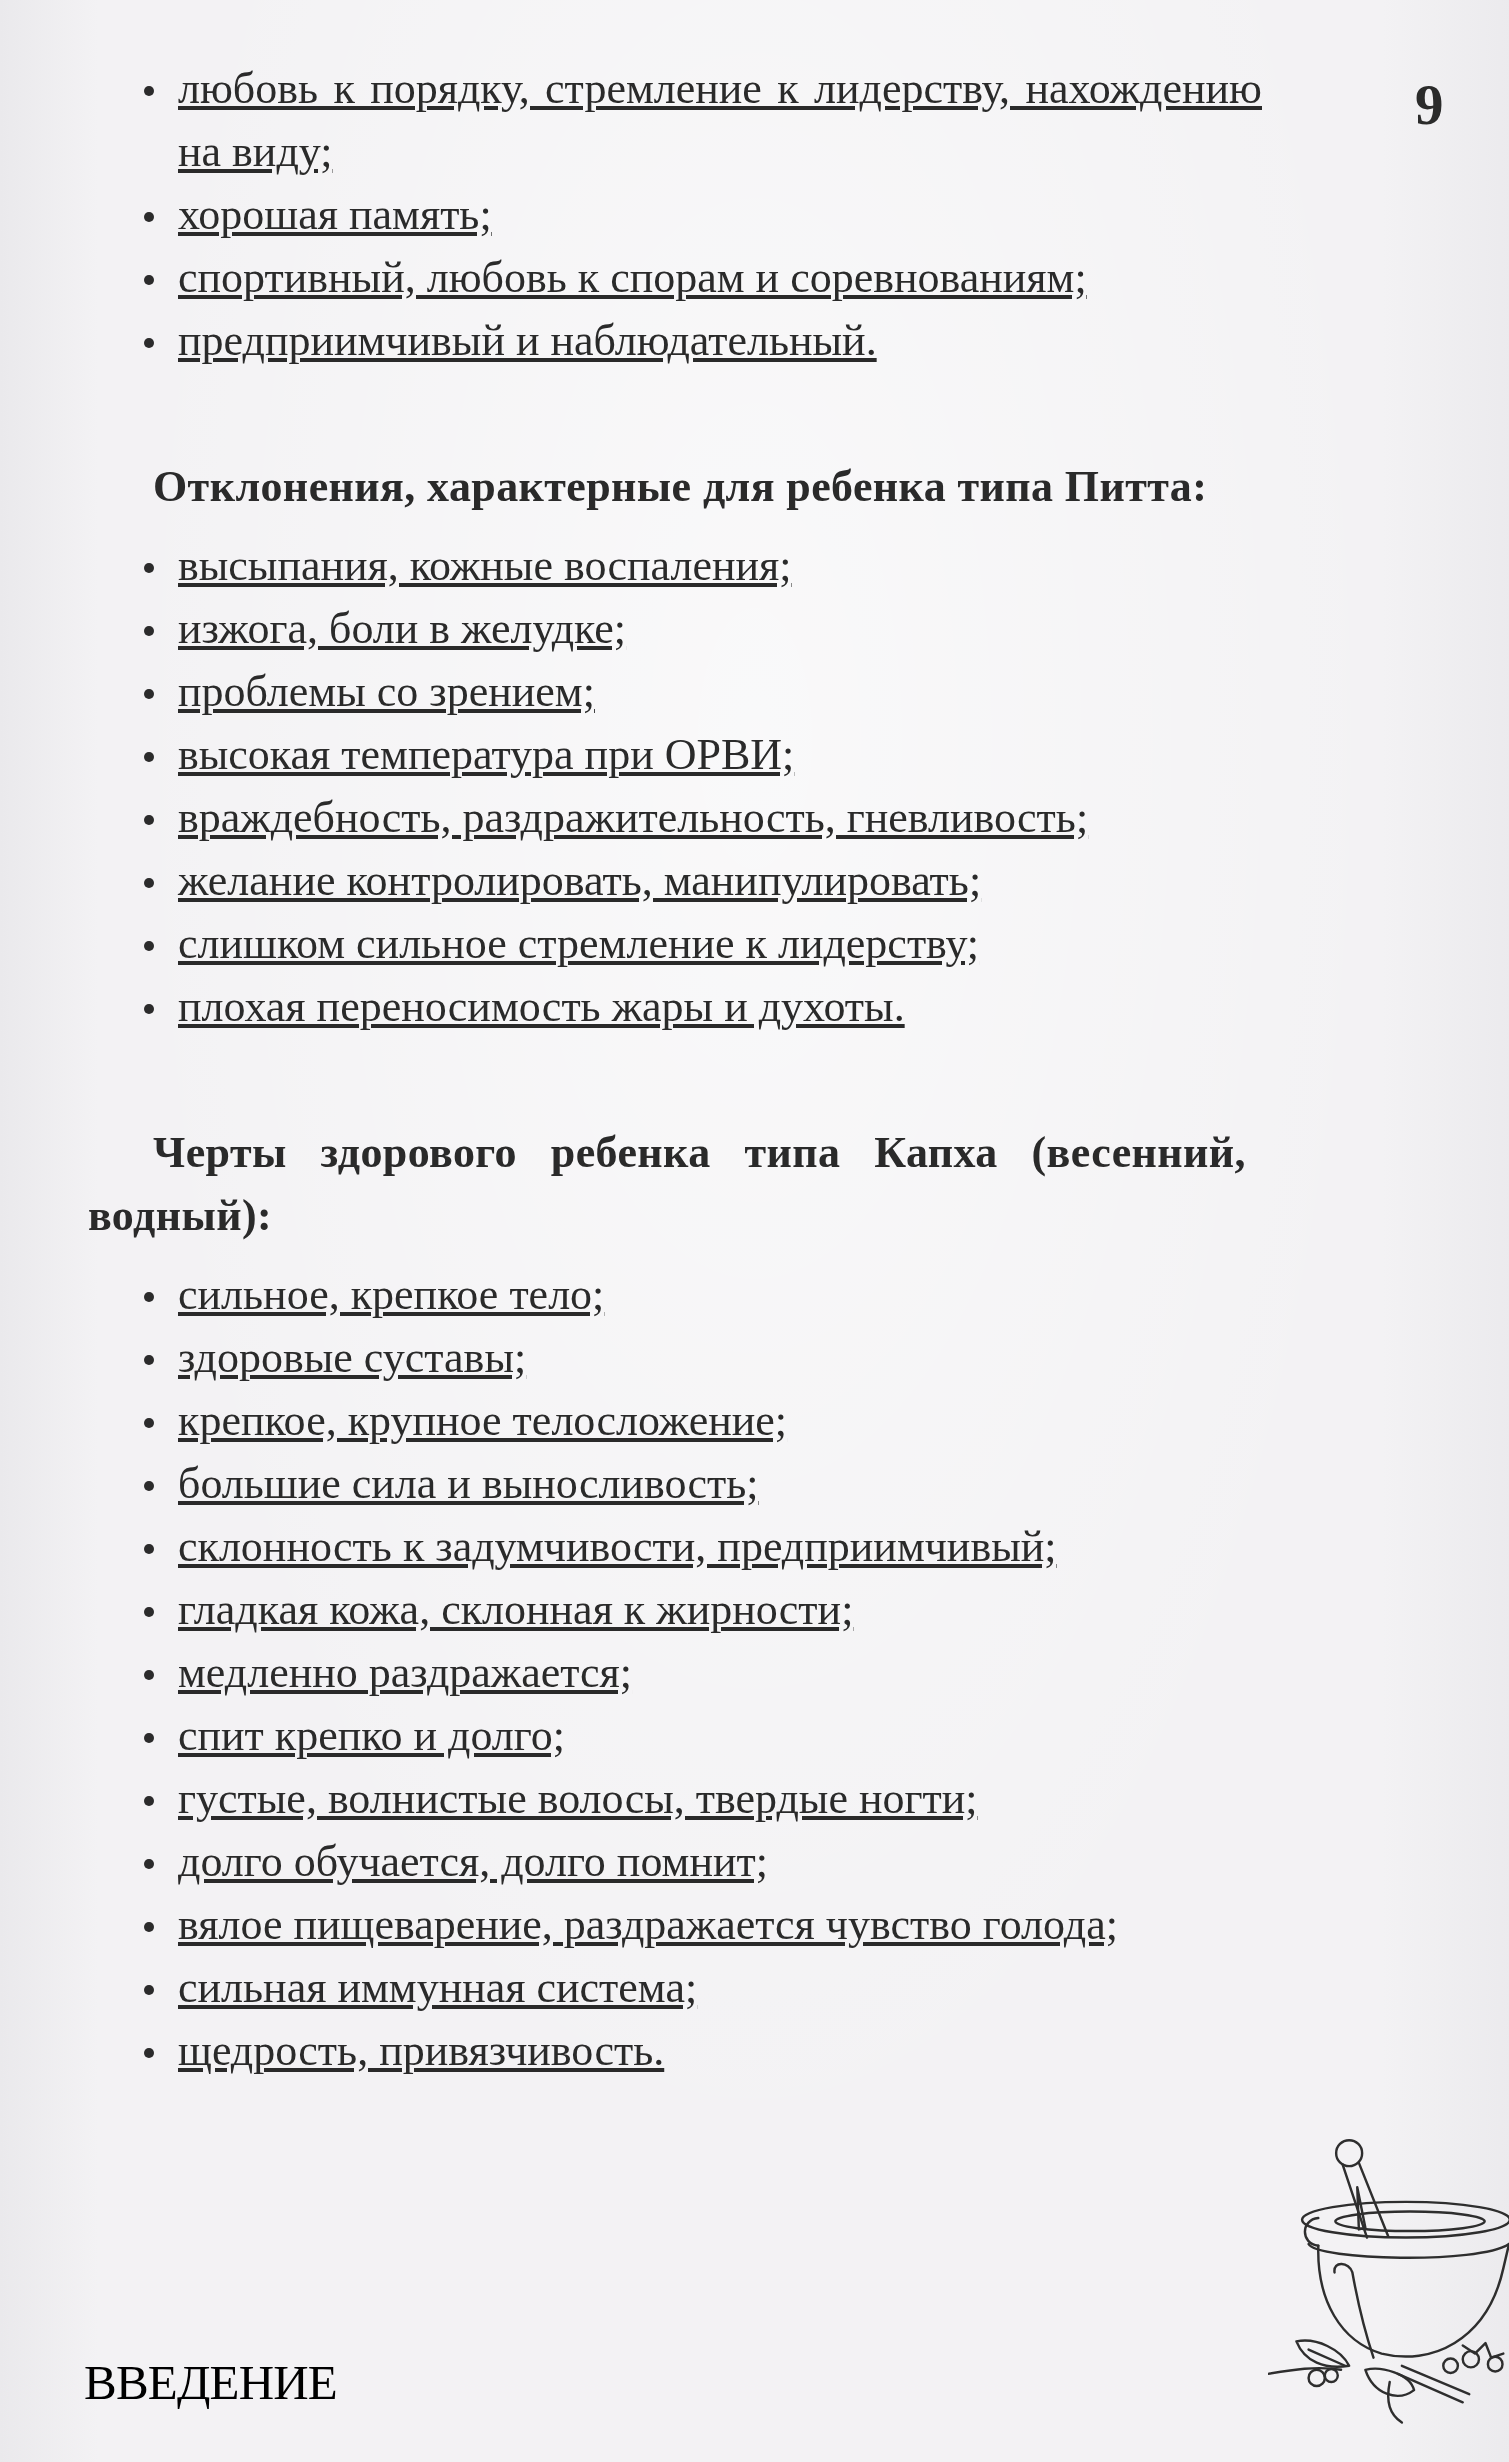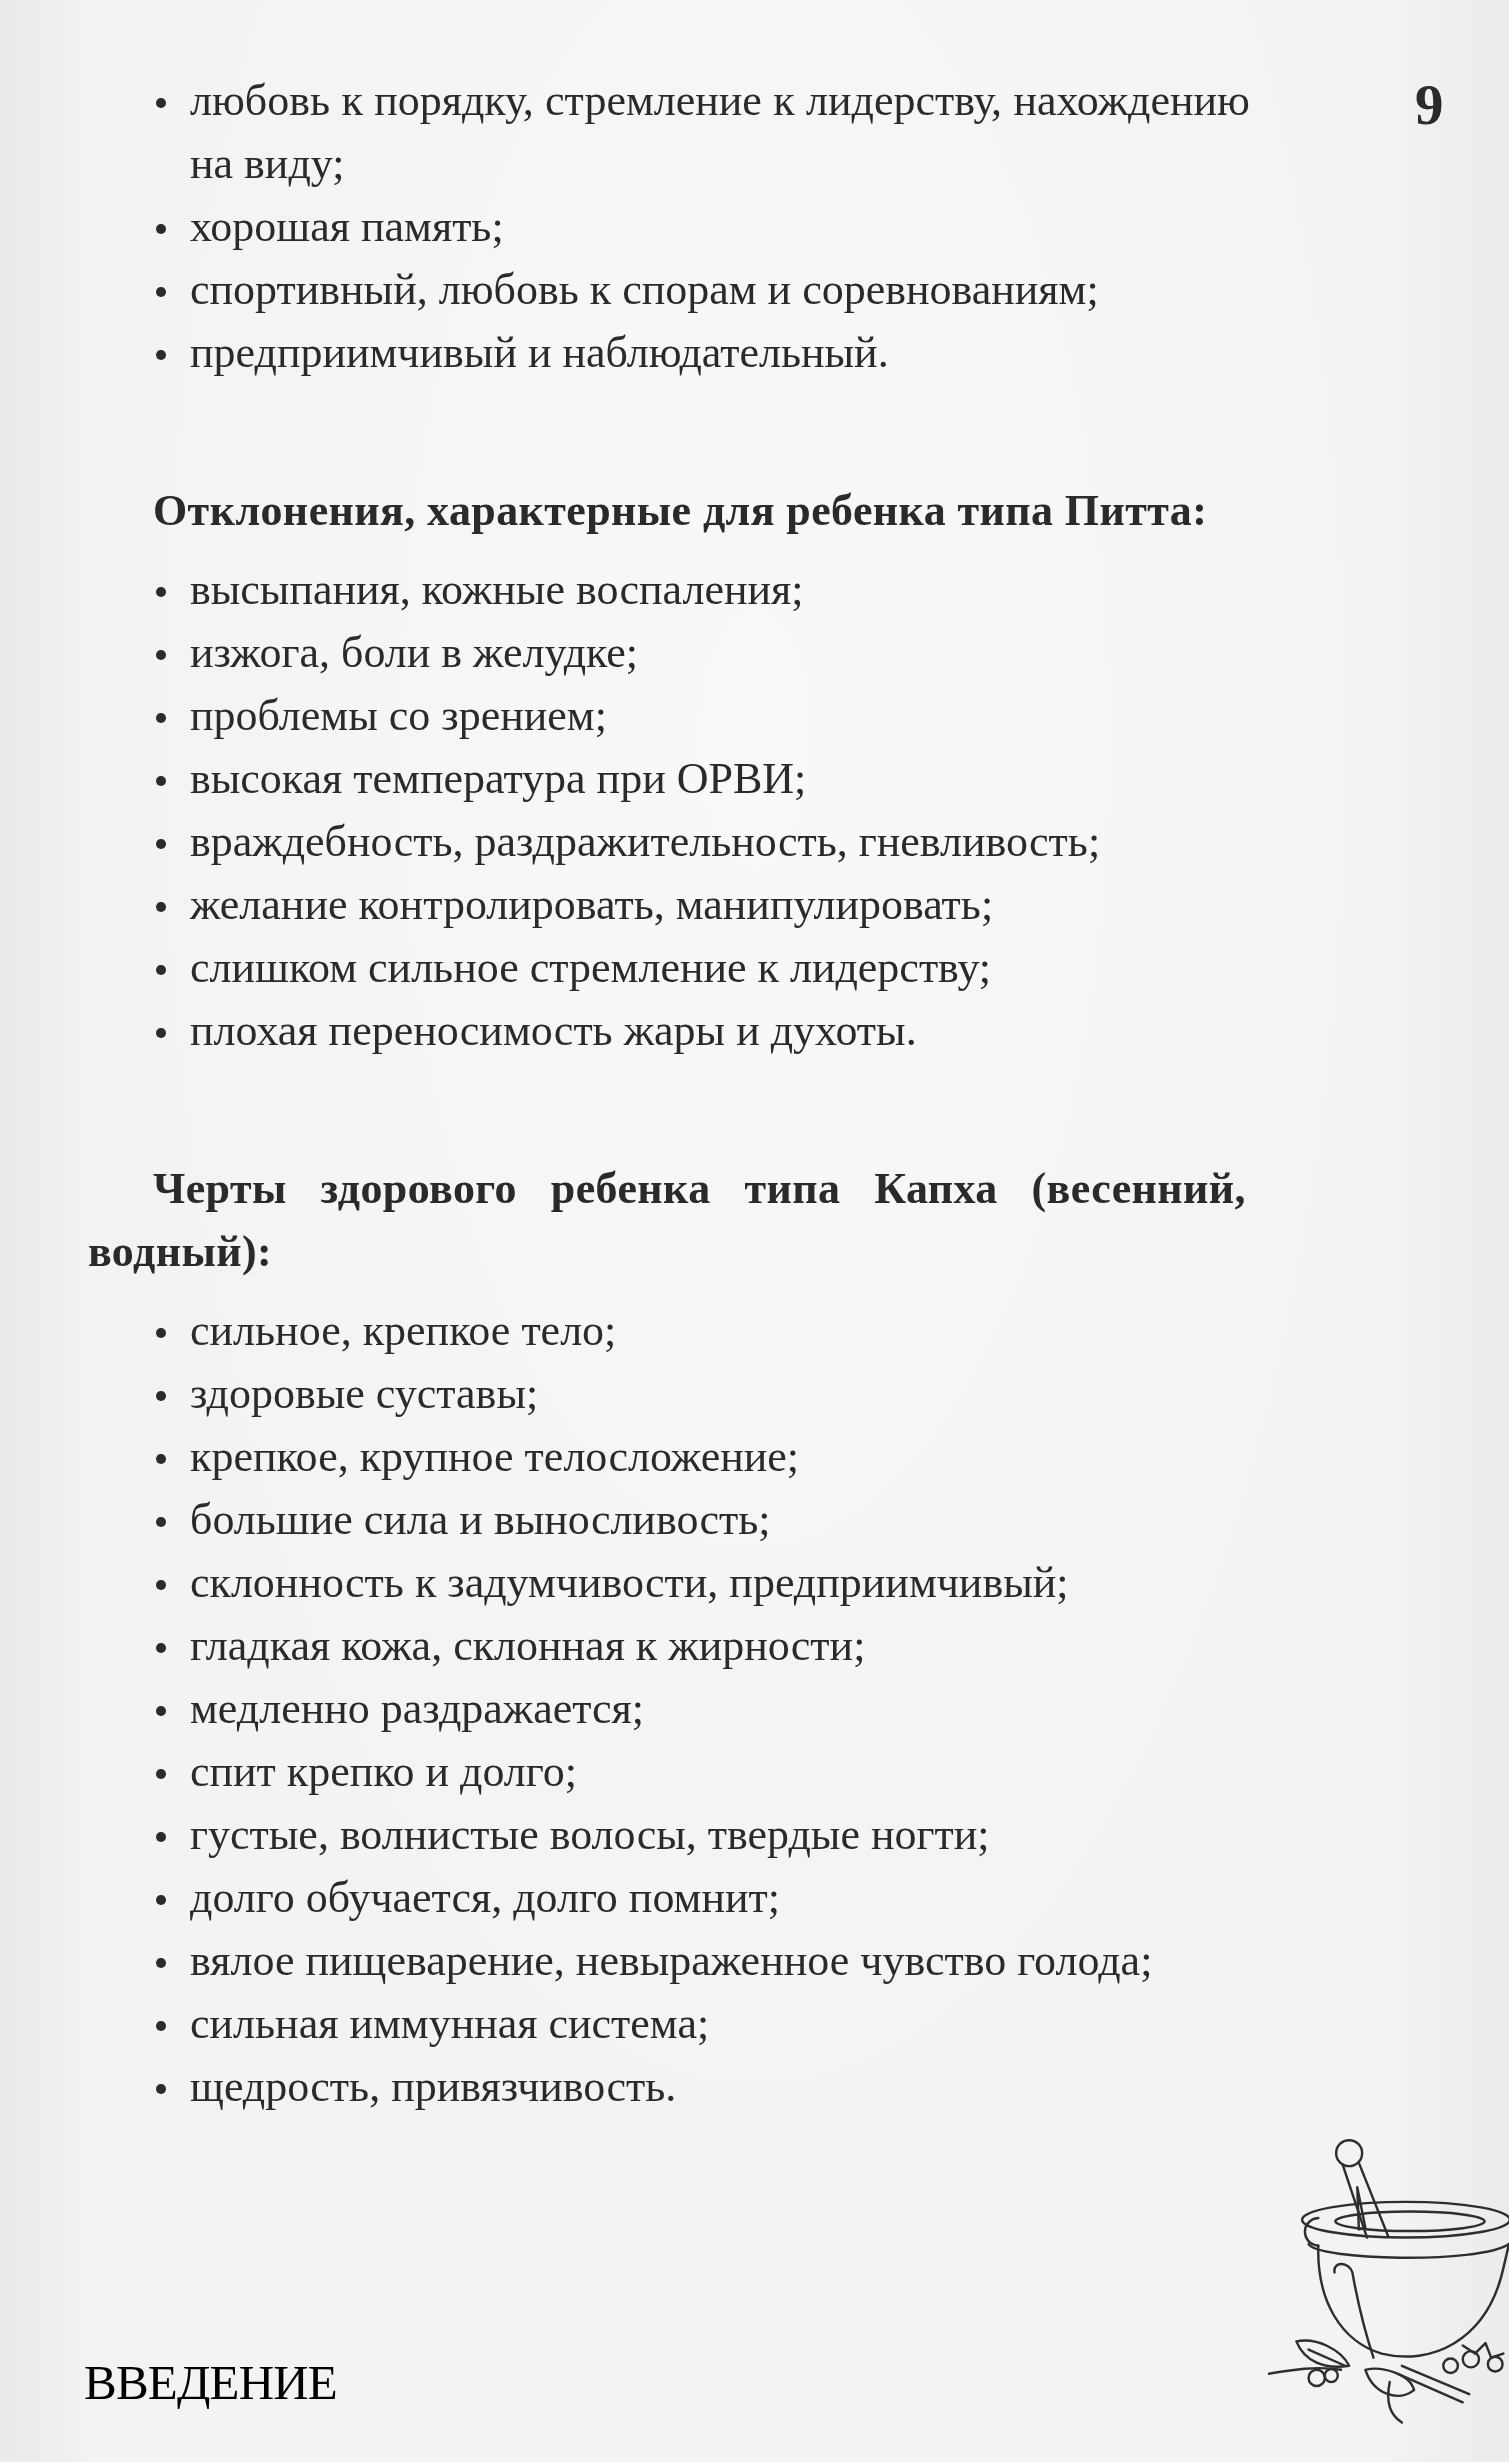--- a/index.html
+++ b/index.html
@@ -35,22 +35,23 @@
   .text-block {
     position: absolute;
     left: 72px;
     top: 57px;
     width: 1190px;
     font-size: 44px;
     line-height: 63px;
   }
   .list {
     list-style: none;
-    margin: 12px;
+    margin: 0;
     padding: 0;
+    text-decoration: underline;
   }
   .list li {
     position: relative;
     padding-left: 106px;
     text-align: justify;
     text-align-last: left;
   }
   .list li .bullet {
     position: absolute;
     left: 72px;
@@ -125,21 +126,21 @@
     <li><span class="bullet"></span><span>сильное, крепкое тело;</span></li>
     <li><span class="bullet"></span><span>здоровые суставы;</span></li>
     <li><span class="bullet"></span><span>крепкое, крупное телосложение;</span></li>
     <li><span class="bullet"></span><span>большие сила и выносливость;</span></li>
     <li><span class="bullet"></span><span>склонность к задумчивости, предприимчивый;</span></li>
     <li><span class="bullet"></span><span>гладкая кожа, склонная к жирности;</span></li>
     <li><span class="bullet"></span><span>медленно раздражается;</span></li>
     <li><span class="bullet"></span><span>спит крепко и долго;</span></li>
     <li><span class="bullet"></span><span>густые, волнистые волосы, твердые ногти;</span></li>
     <li><span class="bullet"></span><span>долго обучается, долго помнит;</span></li>
-    <li><span class="bullet"></span><span>вялое пищеварение, невыраженное чувство голода;</span></li>
+    <li><span class="bullet"></span><span>вялое пищеварение, раздражается чувство голода;</span></li>
     <li><span class="bullet"></span><span>сильная иммунная система;</span></li>
     <li><span class="bullet"></span><span>щедрость, привязчивость.</span></li>
   </ul>
 </div>
 
 <div class="footer-section">ВВЕДЕНИЕ</div>
 
 <svg class="illustration" viewBox="0 0 297 380" fill="none" stroke="#2e2e2e" stroke-width="3" stroke-linecap="round" stroke-linejoin="round">
 
   <circle cx="100" cy="38" r="16"></circle>

